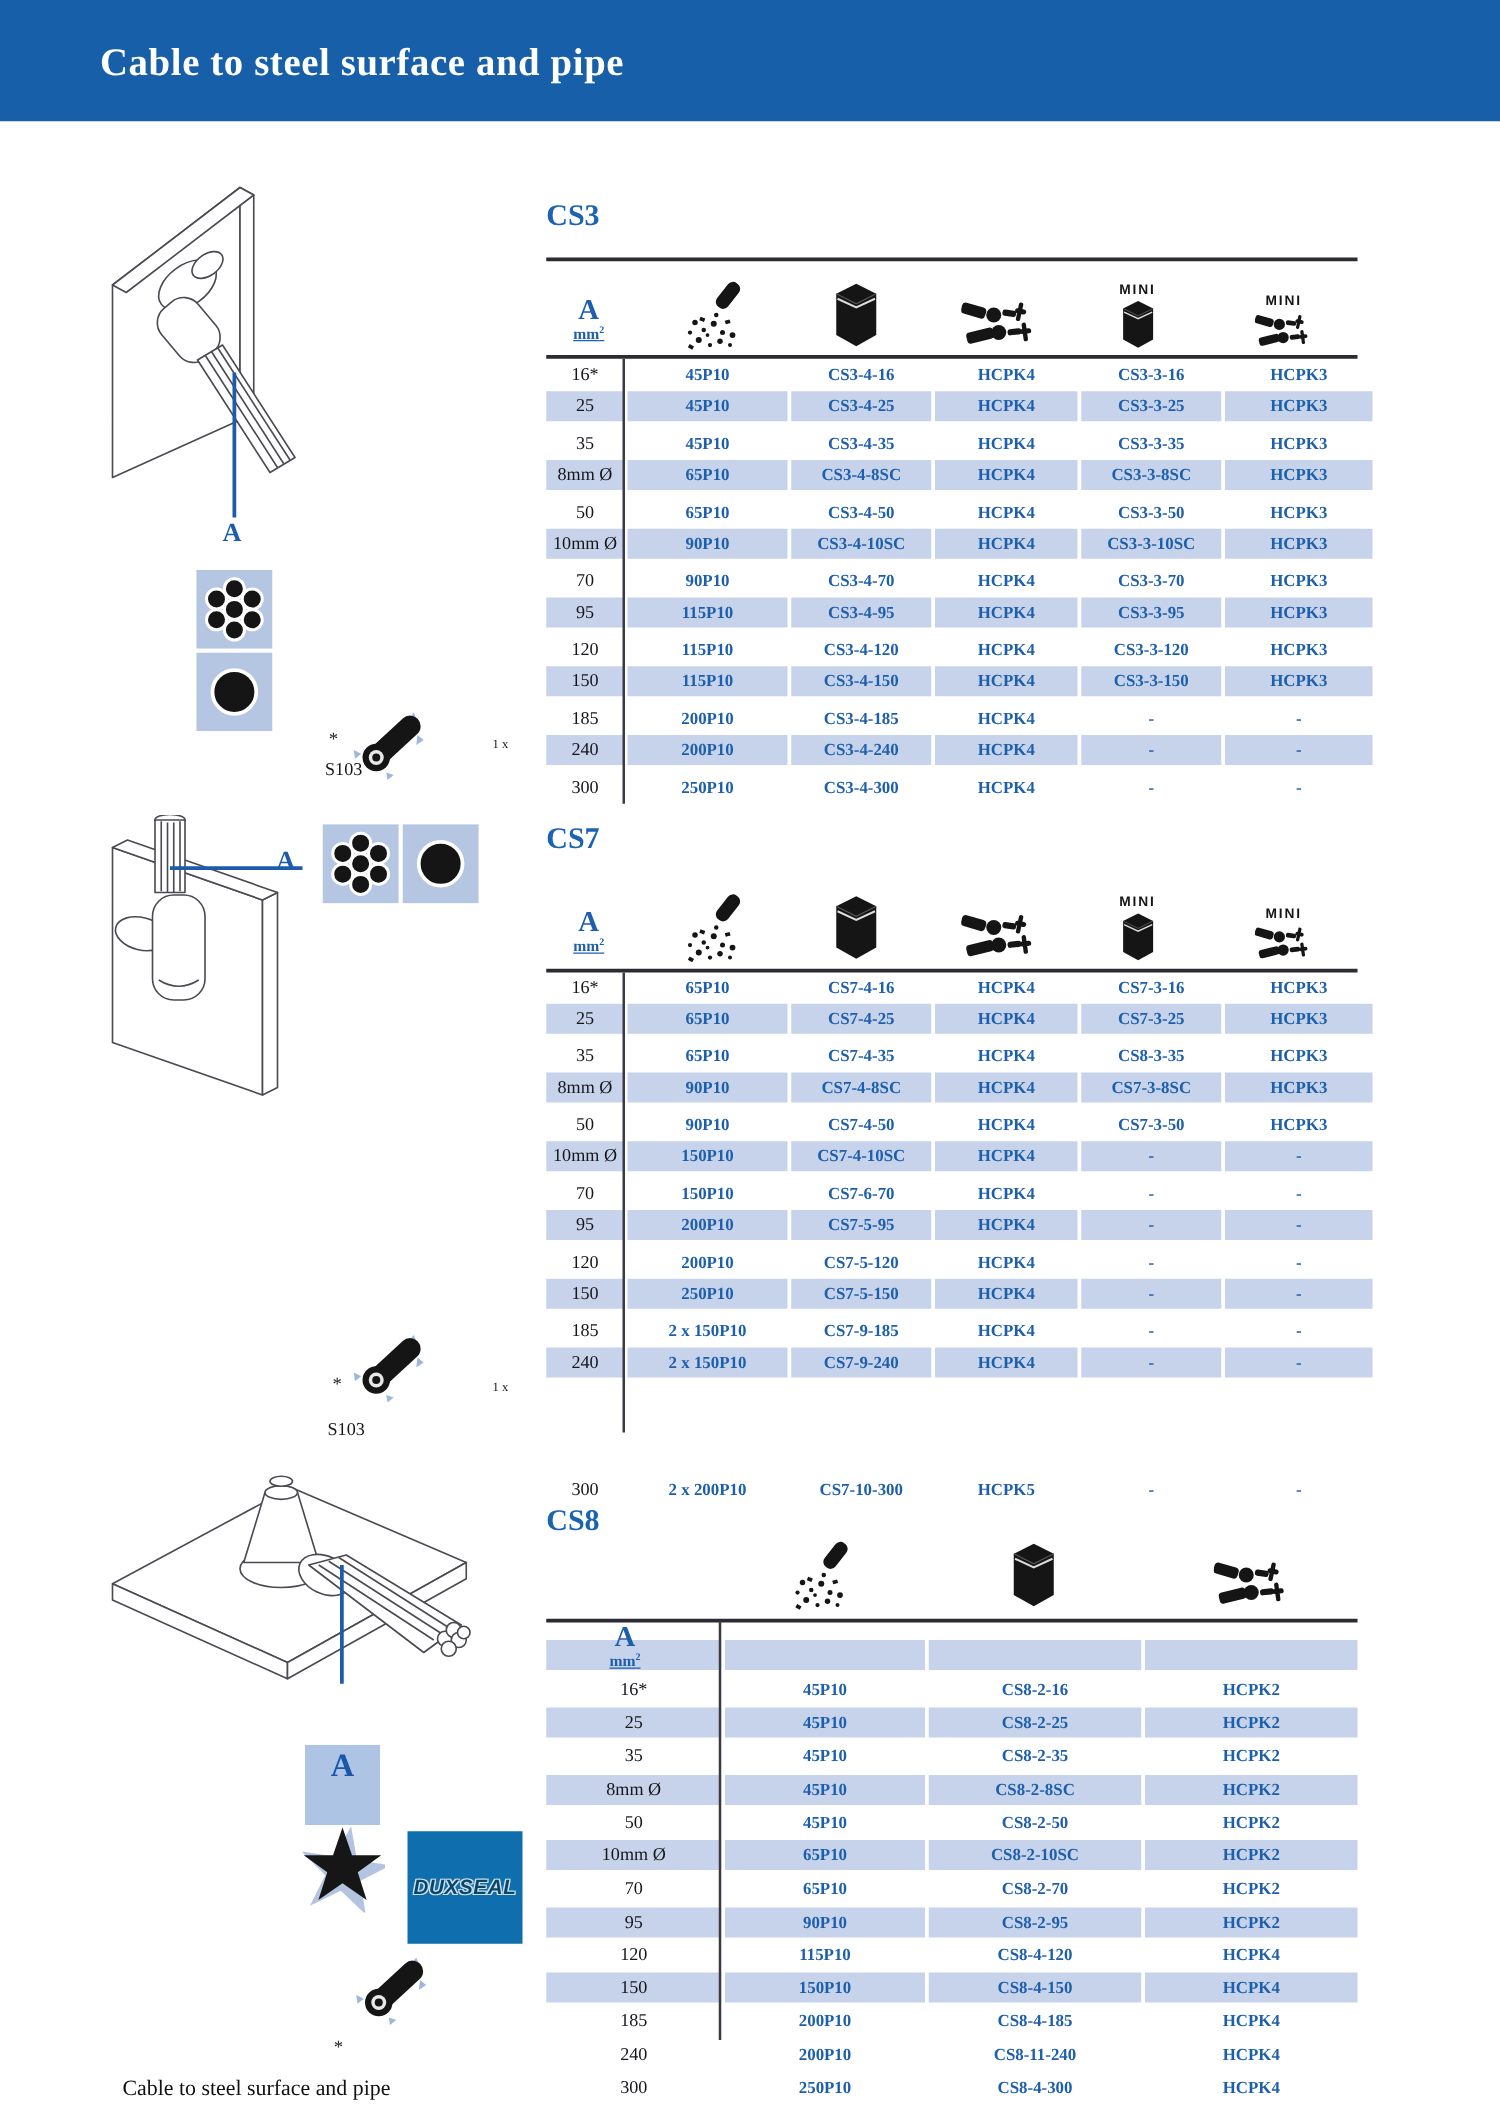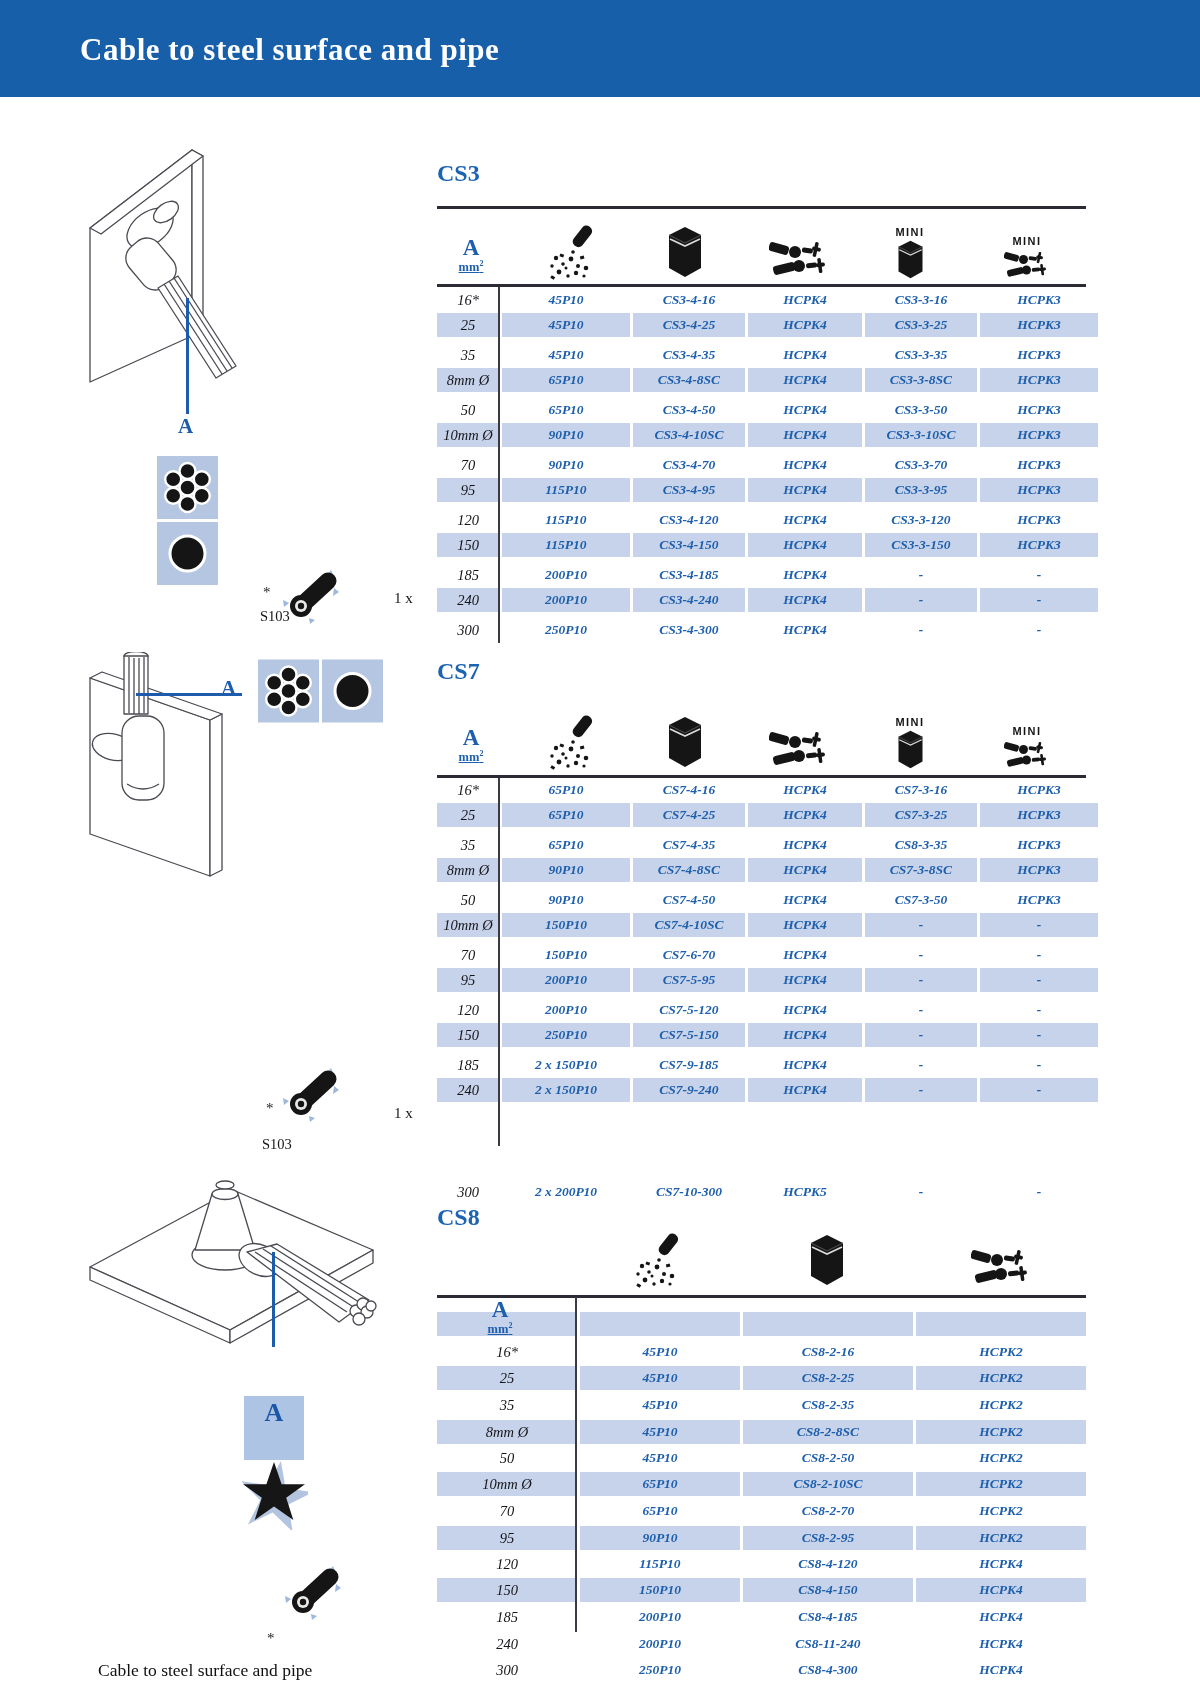--- a/index.html
+++ b/index.html
@@ -6,35 +6,35 @@
   #canvas{position:relative;width:1200px;height:1693px;background:#ffffff;overflow:hidden;
           font-family:"Liberation Serif","DejaVu Serif",serif;}
   .abs{position:absolute;}
   .page-header{position:absolute;left:0;top:0;width:1200px;height:97px;background:#175fa9;}
   .page-header h1{margin:0;padding:32px 0 0 80px;color:#ffffff;font-size:31px;font-weight:bold;letter-spacing:.5px;}
   .sec-title{position:absolute;font-weight:bold;font-size:24px;color:#1c63b2;}
   .hline{position:absolute;height:2.5px;background:#2b2b33;}
   .vline{position:absolute;width:2px;background:#3a3a44;z-index:6;}
   .blue-guide{position:absolute;background:#1d5cad;z-index:3;}
   .guide-a{position:absolute;color:#1d5cad;font-weight:bold;font-size:21px;z-index:4;}
-  .trow{position:absolute;display:grid;column-gap:3px;height:24px;z-index:2;font-style:italic;}
+  .trow{position:absolute;display:grid;column-gap:3px;height:24px;z-index:2;}
   .trow .c{line-height:24px;text-align:center;white-space:nowrap;overflow:hidden;}
   .trow .c.alt{background:#c7d3ea;}
   .c.size{font-size:14.5px;color:#15151a;}
   .c.val{font-size:13.5px;font-weight:bold;color:#1d5fad;}
   .aunit{position:absolute;text-align:center;color:#1d5fad;font-weight:bold;line-height:1.05;z-index:5;}
   .aunit .a{font-size:23px;}
   .aunit .u{font-size:12.5px;text-decoration:underline;}
   .aunit sup{font-size:8px;}
   .hcol{position:absolute;display:flex;flex-direction:column;align-items:center;justify-content:flex-end;z-index:2;}
   .mini-label{font-family:"Liberation Sans","DejaVu Sans",sans-serif;font-weight:bold;font-size:11px;
               letter-spacing:1.5px;color:#151515;margin-bottom:2px;}
   .ast{position:absolute;font-size:15px;color:#222;}
   .s103-label{position:absolute;font-size:14.5px;color:#15151a;}
-  .qty{position:absolute;font-size:15px;color:#15151a;}
+  .qty{position:absolute;font-size:10px;color:#15151a;}
   .caption{position:absolute;font-size:17.5px;color:#101010;}
   .a-box{position:absolute;width:60px;height:64px;background:#aec4e4;text-align:center;}
   .a-box .a{font-size:26px;font-weight:bold;color:#1a57a8;padding-top:2px;}
   .duxseal{position:absolute;width:92px;height:90px;background:#0f6fae;display:flex;align-items:center;justify-content:center;}
   .duxseal span{font-family:"Liberation Sans","DejaVu Sans",sans-serif;font-weight:bold;font-style:italic;
                 font-size:16.5px;letter-spacing:.5px;color:#0a4668;
                 text-shadow:-1px -1px 0 #cfe0ee,1px -1px 0 #cfe0ee,-1px 1px 0 #cfe0ee,1px 1px 0 #cfe0ee;}
   .illus{position:absolute;z-index:1;}
   svg{display:block;}
 </style>
@@ -176,20 +176,23 @@
   </svg>
   <div class="blue-guide" style="left:272px;top:1252px;width:2.5px;height:95px"></div>
 
   <div class="a-box" style="left:244px;top:1396px">
     <div class="a">A</div>
   </div>
   <svg class="abs" style="left:242px;top:1458px" width="66" height="72" viewBox="0 0 66 72">
     <polygon transform="translate(33,40) scale(1.17) rotate(9) translate(-32,-36)" fill="#b3c4e0" points="32,4 39.6,26.2 63,26.2 44.2,39.8 51.3,62 32,48.6 12.7,62 19.8,39.8 1,26.2 24.4,26.2"></polygon>
     <polygon fill="#161616" points="32,4 39.6,26.2 63,26.2 44.2,39.8 51.3,62 32,48.6 12.7,62 19.8,39.8 1,26.2 24.4,26.2"></polygon>
   </svg>
+  <div class="duxseal" style="left:326px;top:1465px">
+    <span>DUXSEAL</span>
+  </div>
 
   <span class="abs" style="left:283px;top:1566px">
     <svg width="60" height="54" viewBox="0 0 60 54">
       <g fill="#9db8dc">
           <polygon points="50,0 53,7 46,5"></polygon>
           <polygon points="58,22 52,26 53,18"></polygon>
           <polygon points="2,30 8,33 3,37"></polygon>
           <polygon points="28,48 34,50 29,54"></polygon>
         </g>
       <line x1="21" y1="35" x2="47" y2="11" stroke="#151515" stroke-width="17" stroke-linecap="round"></line>

